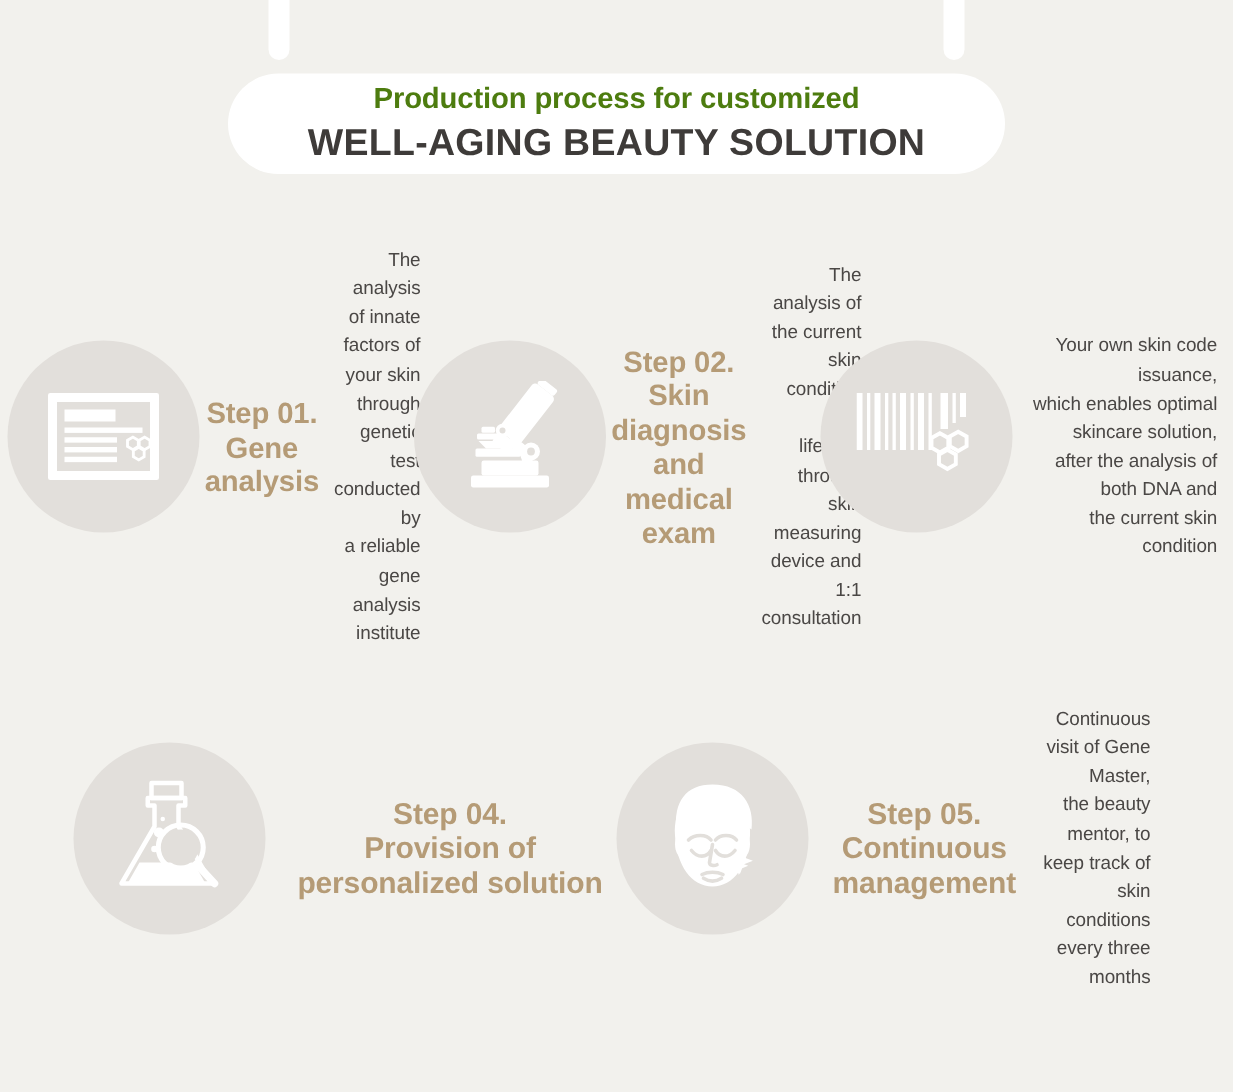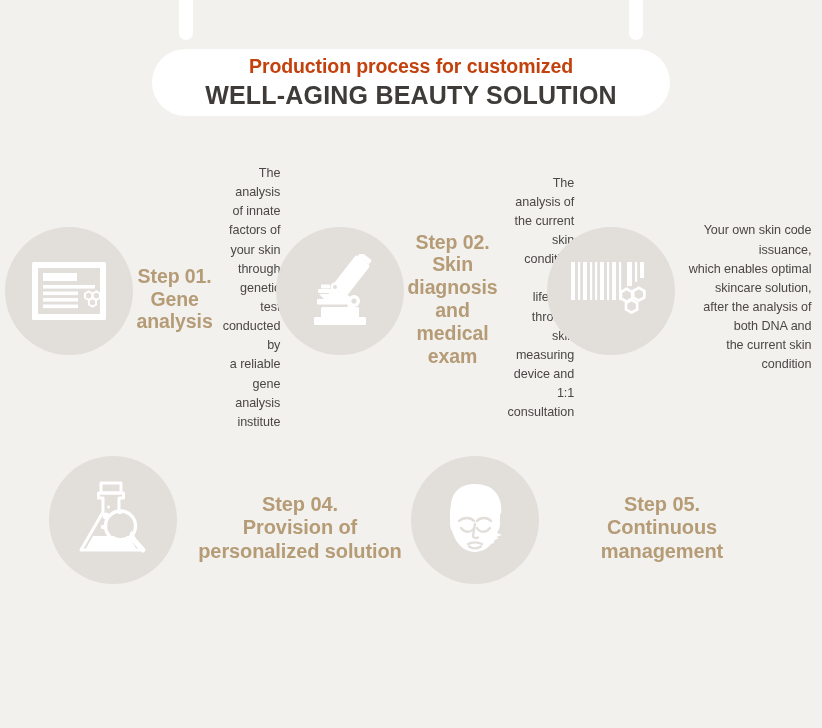--- a/index.html
+++ b/index.html
@@ -38,21 +38,21 @@
     border-radius: 34px;
     display: flex;
     flex-direction: column;
     align-items: center;
     justify-content: center;
     box-sizing: border-box;
   }
   .header-line1 {
     font-size: 19.5px;
     font-weight: bold;
-    color: #c2410c;
+    color: #4d7c0f;
     letter-spacing: -0.1px;
     line-height: 1.28;
   }
   .header-line2 {
     font-size: 25px;
     font-weight: bold;
     color: #3e3b39;
     letter-spacing: 0.2px;
     line-height: 1.28;
   }
@@ -242,15 +242,16 @@
           <path d="M42 41 C45 37 53 37 56 41"></path>
           <path d="M26 48 C30 53 36 53 39 48"></path>
           <path d="M42 48 C45 53 51 53 55 48"></path>
           <path d="M40 44 L38 56 C38 58 41 58.5 43 57.5"></path>
           <path d="M33 64 C37 62 43 62 47 64"></path>
           <path d="M34 66.5 C38 69 42 69 46 66.5"></path>
         </g>
       </svg>
     </div>
     <div class="step-title">Step 05.<br>Continuous management</div>
+    <div class="step-desc">Continuous visit of Gene Master,<br>the beauty mentor, to keep track of<br>skin conditions every three months</div>
   </div>
 
 </div>
 
 </body></html>

